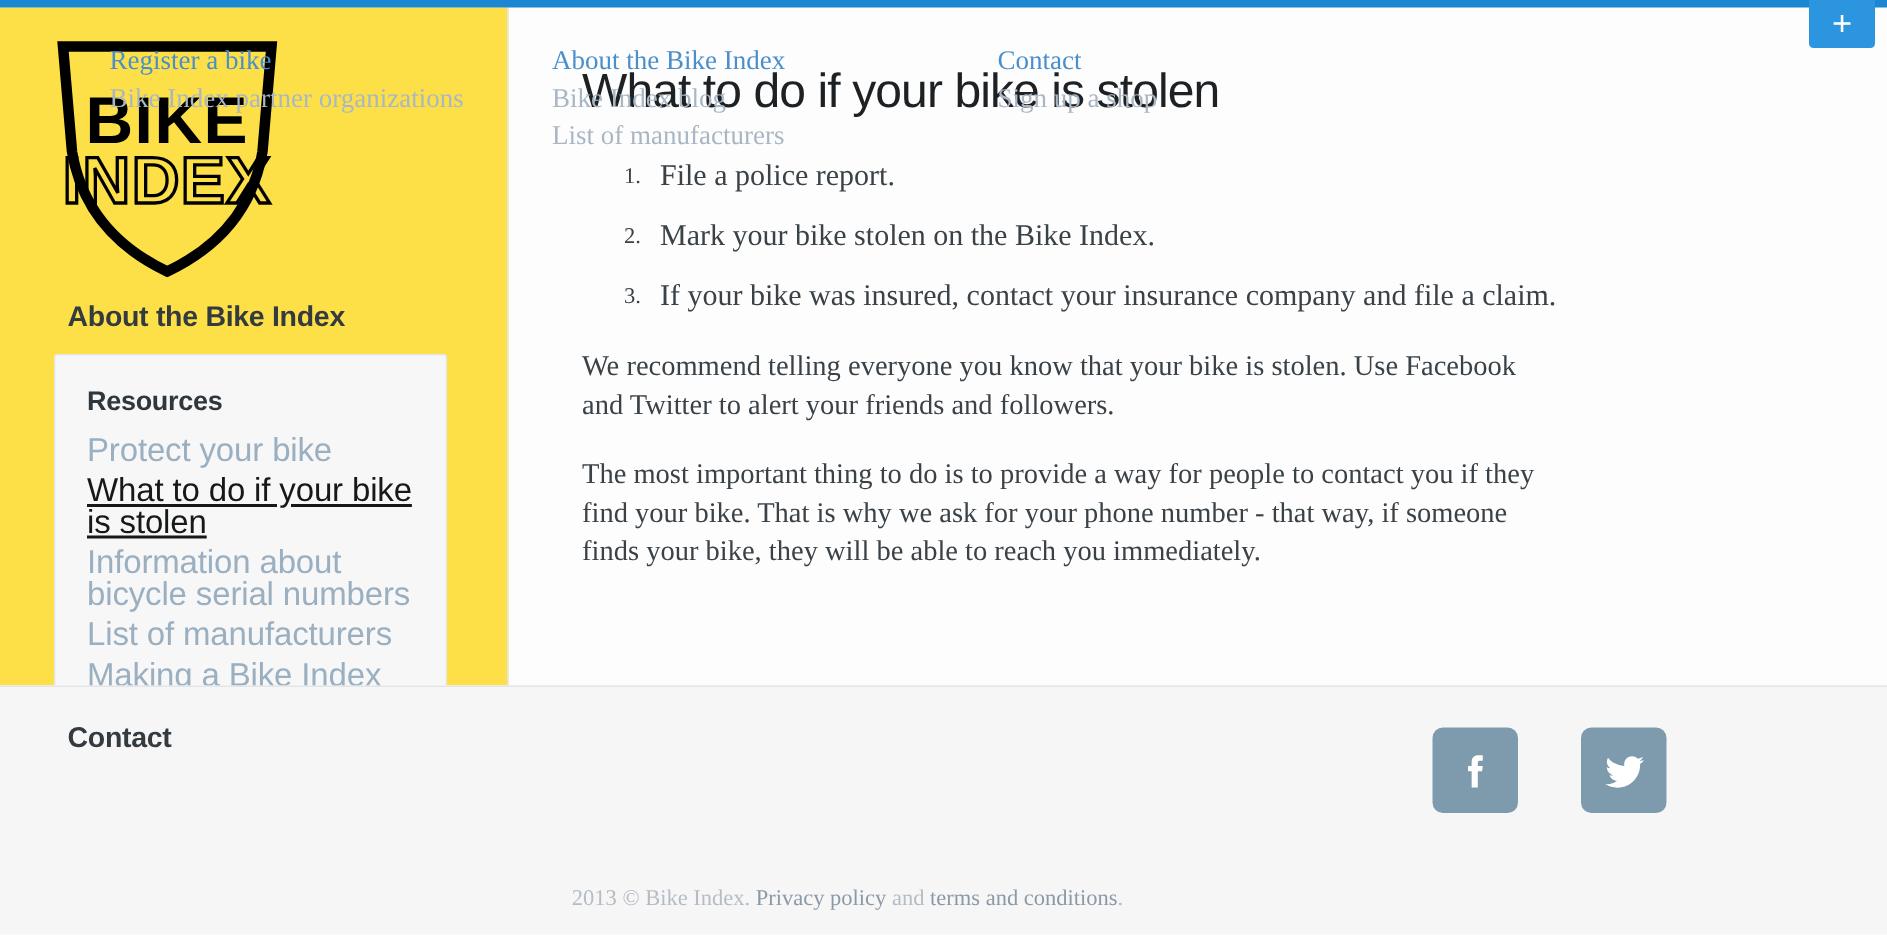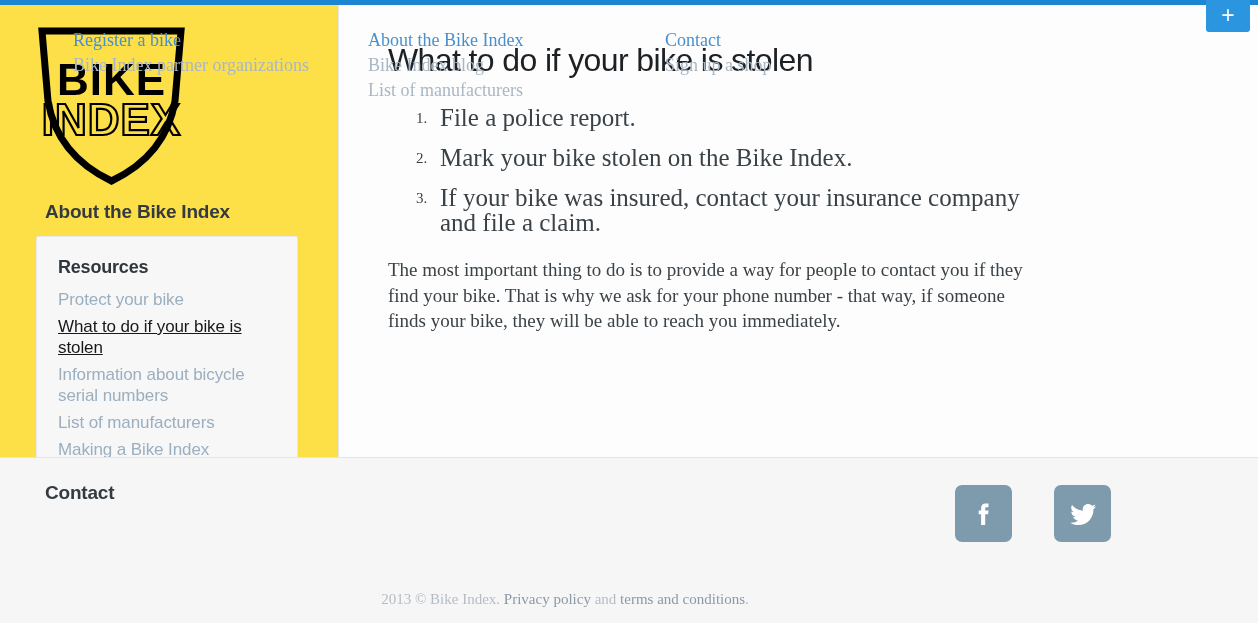--- a/index.html
+++ b/index.html
@@ -104,21 +104,21 @@
     letter-spacing: -0.2px;
   }
 
   .res-list { list-style: none; }
 
   .res-list li { padding: 0 18px 0 21px; }
 
   .res-link {
     display: block;
     font-family: "Liberation Sans", sans-serif;
-    font-size: 17px;
+    font-size: 22px;
     line-height: 21px;
     color: #9aafc0;
     text-decoration: none;
     padding: 3px 0;
     letter-spacing: -0.1px;
     cursor: pointer;
   }
 
   .res-link.active {
     color: #16181a;
@@ -150,21 +150,21 @@
     margin: 0 0 22px 0;
     padding-left: 52px;
     list-style: none;
     counter-reset: stepnum;
   }
 
   .steps li {
     counter-increment: stepnum;
     position: relative;
     font-family: "Liberation Serif", serif;
-    font-size: 25px;
+    font-size: 20px;
     line-height: 25px;
     color: #3a4247;
     margin-bottom: 15px;
     max-width: 600px;
   }
 
   .steps li::before {
     content: counter(stepnum) ".";
     position: absolute;
     left: -24px;
@@ -300,20 +300,21 @@
 
   <div class="main">
     <h1>What to do if your bike is stolen</h1>
 
     <ol class="steps">
       <li>File a police report.</li>
       <li>Mark your bike stolen on the Bike Index.</li>
       <li>If your bike was insured, contact your insurance company and file a claim.</li>
     </ol>
 
+    <p>We recommend telling everyone you know that your bike is stolen. Use Facebook and Twitter to alert your friends and followers.</p>
     <p>The most important thing to do is to provide a way for people to contact you if they find your bike. That is why we ask for your phone number - that way, if someone finds your bike, they will be able to reach you immediately.</p>
   </div>
 </div>
 
 <div class="footer"></div>
 
 <div class="footer-cols">
   <div class="fcol c1">
     <a class="primary" href="#">Register a bike</a>
     <a href="#">Bike Index partner organizations</a>

